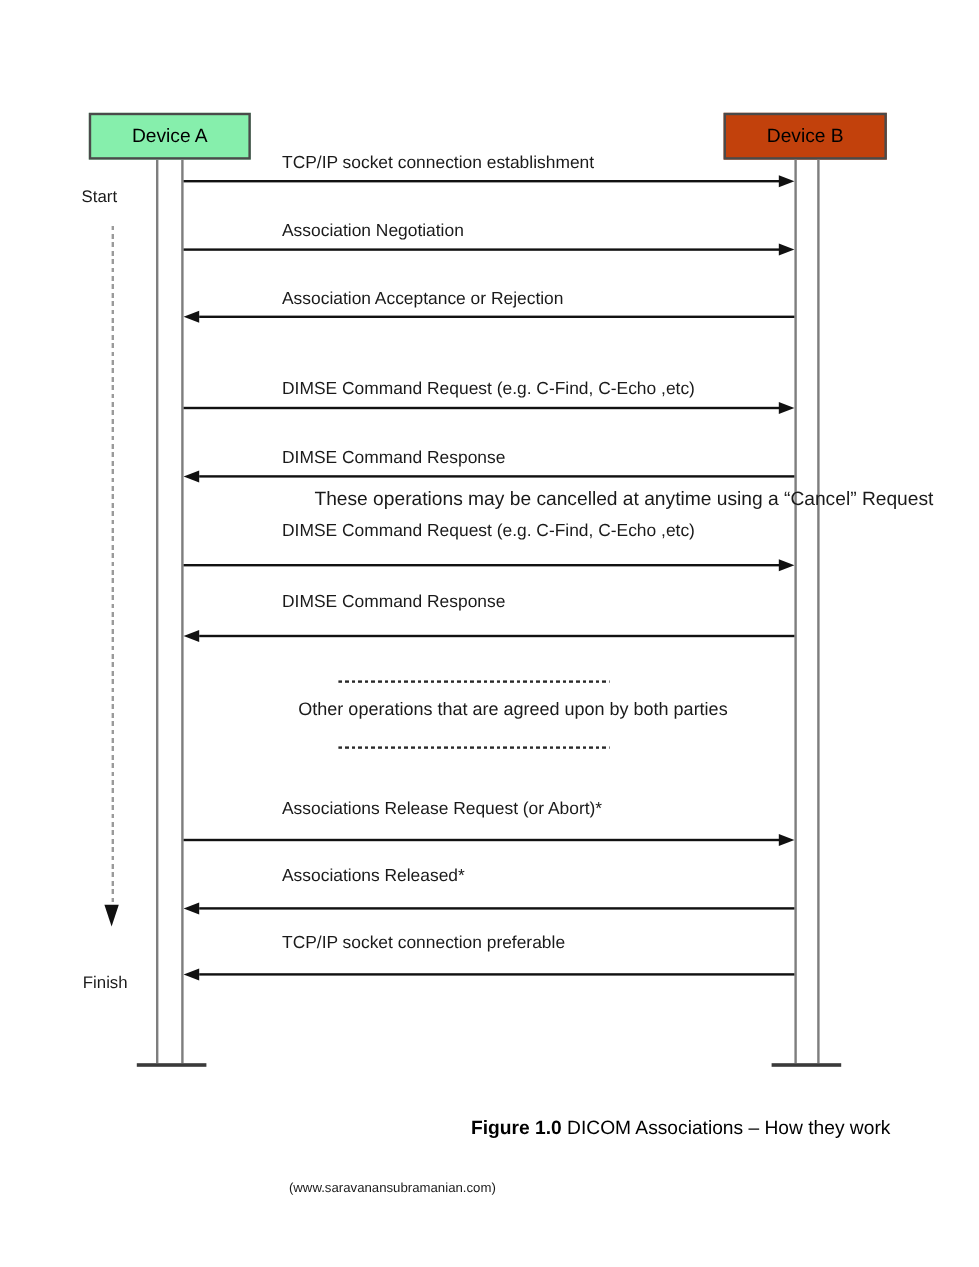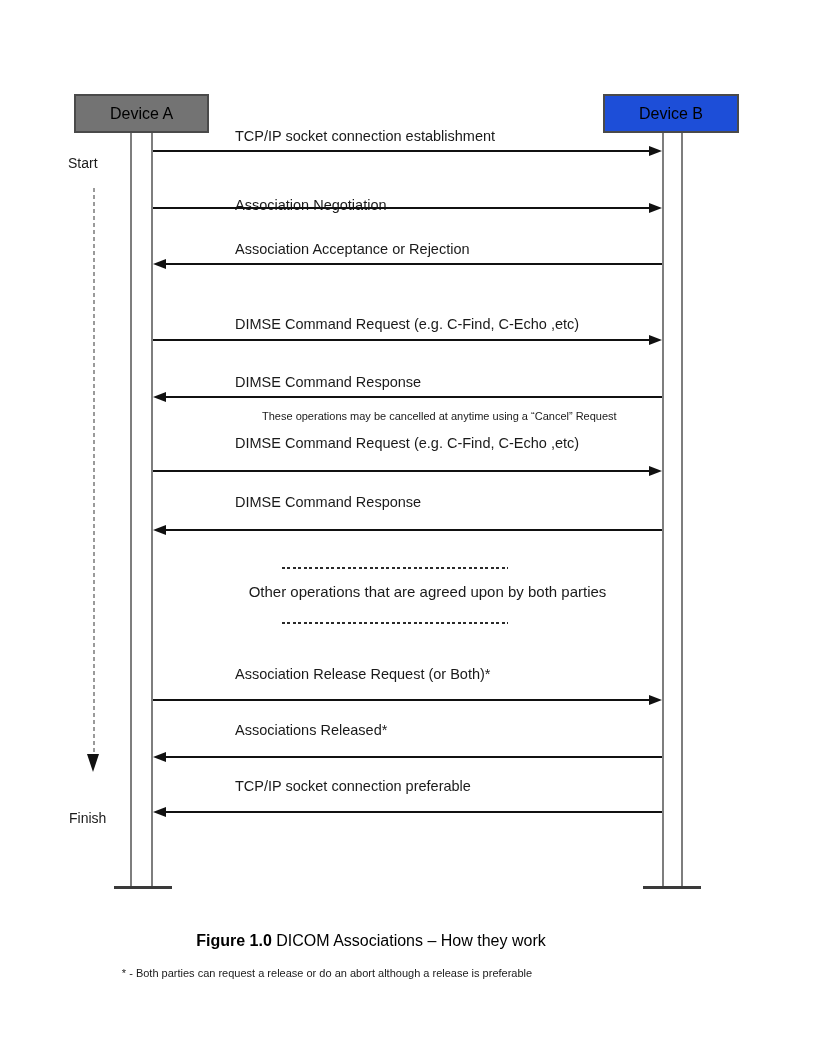--- a/index.html
+++ b/index.html
@@ -20,67 +20,67 @@
   .rail{position:absolute;top:133px;height:753px;width:2px;background:#7e7e7e;}
   #rail-a1{left:130px;} #rail-a2{left:151px;}
   #rail-b1{left:662px;} #rail-b2{left:681px;}
   .rail-end{position:absolute;top:886px;height:3px;width:58px;background:#3a3a3a;}
   #rail-end-a{left:114px;} #rail-end-b{left:643px;}
   
   .msg-label{position:absolute;left:235px;font-size:14.5px;line-height:15px;white-space:nowrap;color:#1a1a1a;}
   .msg-line{position:absolute;height:1.6px;background:#111;}
   .head-right{position:absolute;width:0;height:0;border-top:5.5px solid transparent;border-bottom:5.5px solid transparent;border-left:13px solid #111;}
   .head-left{position:absolute;width:0;height:0;border-top:5.5px solid transparent;border-bottom:5.5px solid transparent;border-right:13px solid #111;}
-  .note-text{position:absolute;left:262px;font-size:11px;line-height:13px;white-space:nowrap;color:#1a1a1a;}
+  .note-text{position:absolute;left:262px;font-size:16px;line-height:13px;white-space:nowrap;color:#1a1a1a;}
   .center-text{position:absolute;left:152px;width:551px;text-align:center;font-size:15px;line-height:16px;white-space:nowrap;color:#1a1a1a;}
   .separator{position:absolute;left:282px;width:226px;height:2px;
     background:repeating-linear-gradient(90deg,#2a2a2a 0 3px,transparent 3px 5.5px);}
   
   #start-label{position:absolute;left:68px;top:155px;font-size:14px;color:#1a1a1a;text-align:right;}
   #finish-label{position:absolute;left:69px;top:810px;font-size:14px;color:#1a1a1a;}
   #guide-line{position:absolute;left:93px;top:188px;width:2px;height:566px;
     background:repeating-linear-gradient(180deg,#9a9a9a 0 4px,transparent 4px 7px);}
   #guide-arrowhead{position:absolute;left:87px;top:754px;width:0;height:0;
     border-left:6.5px solid transparent;border-right:6.5px solid transparent;border-top:18px solid #111;}
   
-  #figure-caption{position:absolute;top:931px;left:0;width:742px;text-align:center;font-size:16px;line-height:19px;color:#000;}
+  #figure-caption{position:absolute;top:931px;left:0;width:742px;text-align:right;font-size:16px;line-height:19px;color:#000;}
   #figure-caption b{font-weight:bold;}
   .footnote{position:absolute;left:0;width:654px;text-align:center;font-size:11px;line-height:13px;color:#1a1a1a;}
   #footnote-1{top:967px;}
   #footnote-2{top:984px;}
 </style>
 </head>
 <body>
 
 <div id="page">
 
-  <div class="actor-box" id="actor-a" style="background: #737373; border-color: rgb(74, 74, 74);">
+  <div class="actor-box" id="actor-a" style="background: #86efac; border-color: rgb(74, 74, 74);">
     <span>Device A</span>
   </div>
-  <div class="actor-box" id="actor-b" style="background: #1d4ed8; border-color: rgb(74, 74, 74);">
+  <div class="actor-box" id="actor-b" style="background: #c2410c; border-color: rgb(74, 74, 74);">
     <span>Device B</span>
   </div>
 
   <div class="rail" id="rail-a1"></div>
   <div class="rail" id="rail-a2"></div>
   <div class="rail" id="rail-b1"></div>
   <div class="rail" id="rail-b2"></div>
   <div class="rail-end" id="rail-end-a"></div>
   <div class="rail-end" id="rail-end-b"></div>
 
   <div id="start-label">Start</div>
   <div id="guide-line"></div>
   <div id="guide-arrowhead"></div>
   <div id="finish-label">Finish</div>
 
   <div id="diagram-rows">
       <div class="msg-label" style="top: 129px;">TCP/IP socket connection establishment</div>
       <div class="msg-line" style="top: 150.2px; left: 153px; width: 497px;"></div>
       <div class="head-right" style="top: 145.5px; left: 649px;"></div>
-      <div class="msg-label" style="top: 198px;">Association Negotiation</div>
+      <div class="msg-label" style="top: 186px;">Association Negotiation</div>
       <div class="msg-line" style="top: 207.2px; left: 153px; width: 497px;"></div>
       <div class="head-right" style="top: 202.5px; left: 649px;"></div>
       <div class="msg-label" style="top: 242px;">Association Acceptance or Rejection</div>
       <div class="msg-line" style="top: 263.2px; left: 166px; width: 496px;"></div>
       <div class="head-left" style="top: 258.5px; left: 153px;"></div>
       <div class="msg-label" style="top: 317px;">DIMSE Command Request (e.g. C-Find, C-Echo ,etc)</div>
       <div class="msg-line" style="top: 339.2px; left: 153px; width: 497px;"></div>
       <div class="head-right" style="top: 334.5px; left: 649px;"></div>
       <div class="msg-label" style="top: 375px;">DIMSE Command Response</div>
       <div class="msg-line" style="top: 396.2px; left: 166px; width: 496px;"></div>
@@ -88,28 +88,28 @@
       <div class="note-text" style="top: 410px;">These operations may be cancelled at anytime using a “Cancel” Request</div>
       <div class="msg-label" style="top: 436px;">DIMSE Command Request (e.g. C-Find, C-Echo ,etc)</div>
       <div class="msg-line" style="top: 470.2px; left: 153px; width: 497px;"></div>
       <div class="head-right" style="top: 465.5px; left: 649px;"></div>
       <div class="msg-label" style="top: 495px;">DIMSE Command Response</div>
       <div class="msg-line" style="top: 529.2px; left: 166px; width: 496px;"></div>
       <div class="head-left" style="top: 524.5px; left: 153px;"></div>
       <div class="separator" style="top: 567px;"></div>
       <div class="center-text" style="top: 584px;">Other operations that are agreed upon by both parties</div>
       <div class="separator" style="top: 622px;"></div>
-      <div class="msg-label" style="top: 667px;">Association Release Request (or Both)*</div>
+      <div class="msg-label" style="top: 667px;">Associations Release Request (or Abort)*</div>
       <div class="msg-line" style="top: 699.2px; left: 153px; width: 497px;"></div>
       <div class="head-right" style="top: 694.5px; left: 649px;"></div>
       <div class="msg-label" style="top: 723px;">Associations Released*</div>
       <div class="msg-line" style="top: 756.2px; left: 166px; width: 496px;"></div>
       <div class="head-left" style="top: 751.5px; left: 153px;"></div>
       <div class="msg-label" style="top: 779px;">TCP/IP socket connection preferable</div>
       <div class="msg-line" style="top: 811.2px; left: 166px; width: 496px;"></div>
       <div class="head-left" style="top: 806.5px; left: 153px;"></div>
     </div>
 
   <div id="figure-caption"><b>Figure 1.0</b><span> DICOM Associations – How they work</span></div>
 
-  <div class="footnote" id="footnote-1">* - Both parties can request a release or do an abort although a release is preferable</div>
+  <div class="footnote" id="footnote-2">(www.saravanansubramanian.com)</div>
 
 </div>
 
 </body></html>

